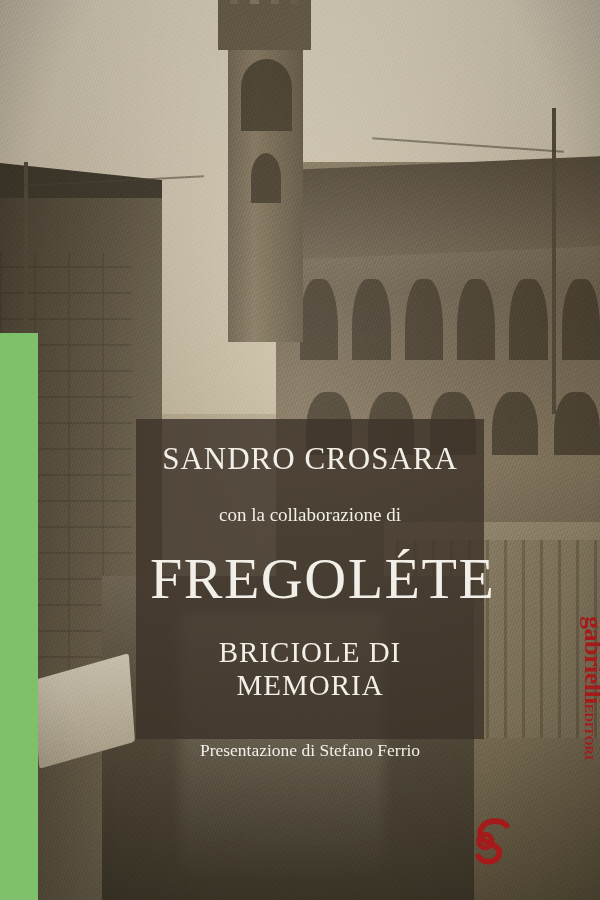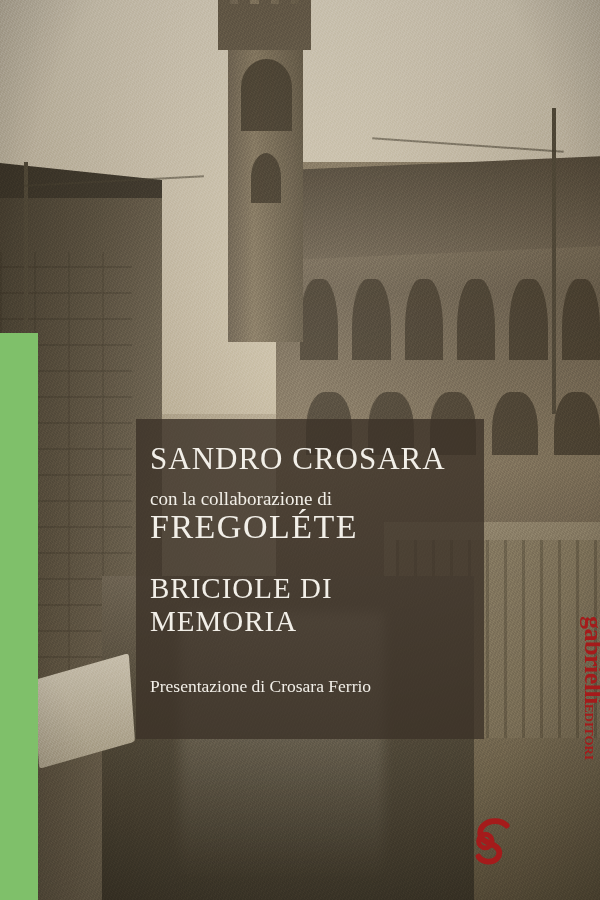--- a/index.html
+++ b/index.html
@@ -197,46 +197,47 @@
 
   
   .plaque {
     position: absolute;
     left: 136px;
     top: 419px;
     width: 348px;
     height: 320px;
     background: rgba(60, 50, 40, 0.80);
     color: #f2efe8;
-    text-align: left;
+    text-align: center;
     padding: 0 14px;
     box-sizing: border-box;
   }
   .author {
     margin-top: 22px;
     font-size: 31px;
     letter-spacing: 1px;
     font-variant: small-caps;
     text-transform: uppercase;
     font-weight: 400;
   }
   .collab {
-    margin-top: 11px;
+    margin-top: 27px;
     font-size: 19px;
     font-weight: 400;
   }
   .coauthor {
     margin-top: 9px;
     font-size: 28px;
     letter-spacing: .5px;
     font-variant: small-caps;
     text-transform: uppercase;
   }
   .booktitle {
-    font-size: 34px;
+    margin-top: 24px;
+    font-size: 58px;
     letter-spacing: 1.5px;
     font-variant: small-caps;
     text-transform: uppercase;
     line-height: 1;
   }
   .subtitle {
     margin-top: 28px;
     font-size: 29px;
     letter-spacing: 1px;
     font-variant: small-caps;
@@ -341,21 +342,21 @@
     <div class="grain"></div>
   </div>
 
   <div class="spine"></div>
 
   <div class="plaque">
     <div class="author">Sandro Crosara</div>
     <div class="collab">con la collaborazione di</div>
     <div class="booktitle">Fregoléte</div>
     <div class="subtitle">Briciole di memoria</div>
-    <div class="presentation">Presentazione di Crosara Ferrio</div>
+    <div class="presentation">Presentazione di Stefano Ferrio</div>
   </div>
 
   <div class="publisher">
     <div class="pub-name">
       <span>gabrielli</span><span class="pub-sub">EDITORI</span>
     </div>
     <svg class="pub-mark" viewBox="0 0 64 64">
       <path d="M44 14c-6-6-18-6-24 0-5 5-4 13 2 16l10 5c5 3 6 9 2 13-5 5-15 4-19-2" fill="none" stroke="#a51b1b" stroke-width="6" stroke-linecap="round"></path>
       <circle cx="22" cy="30" r="7" fill="none" stroke="#a51b1b" stroke-width="5"></circle>
     </svg>

